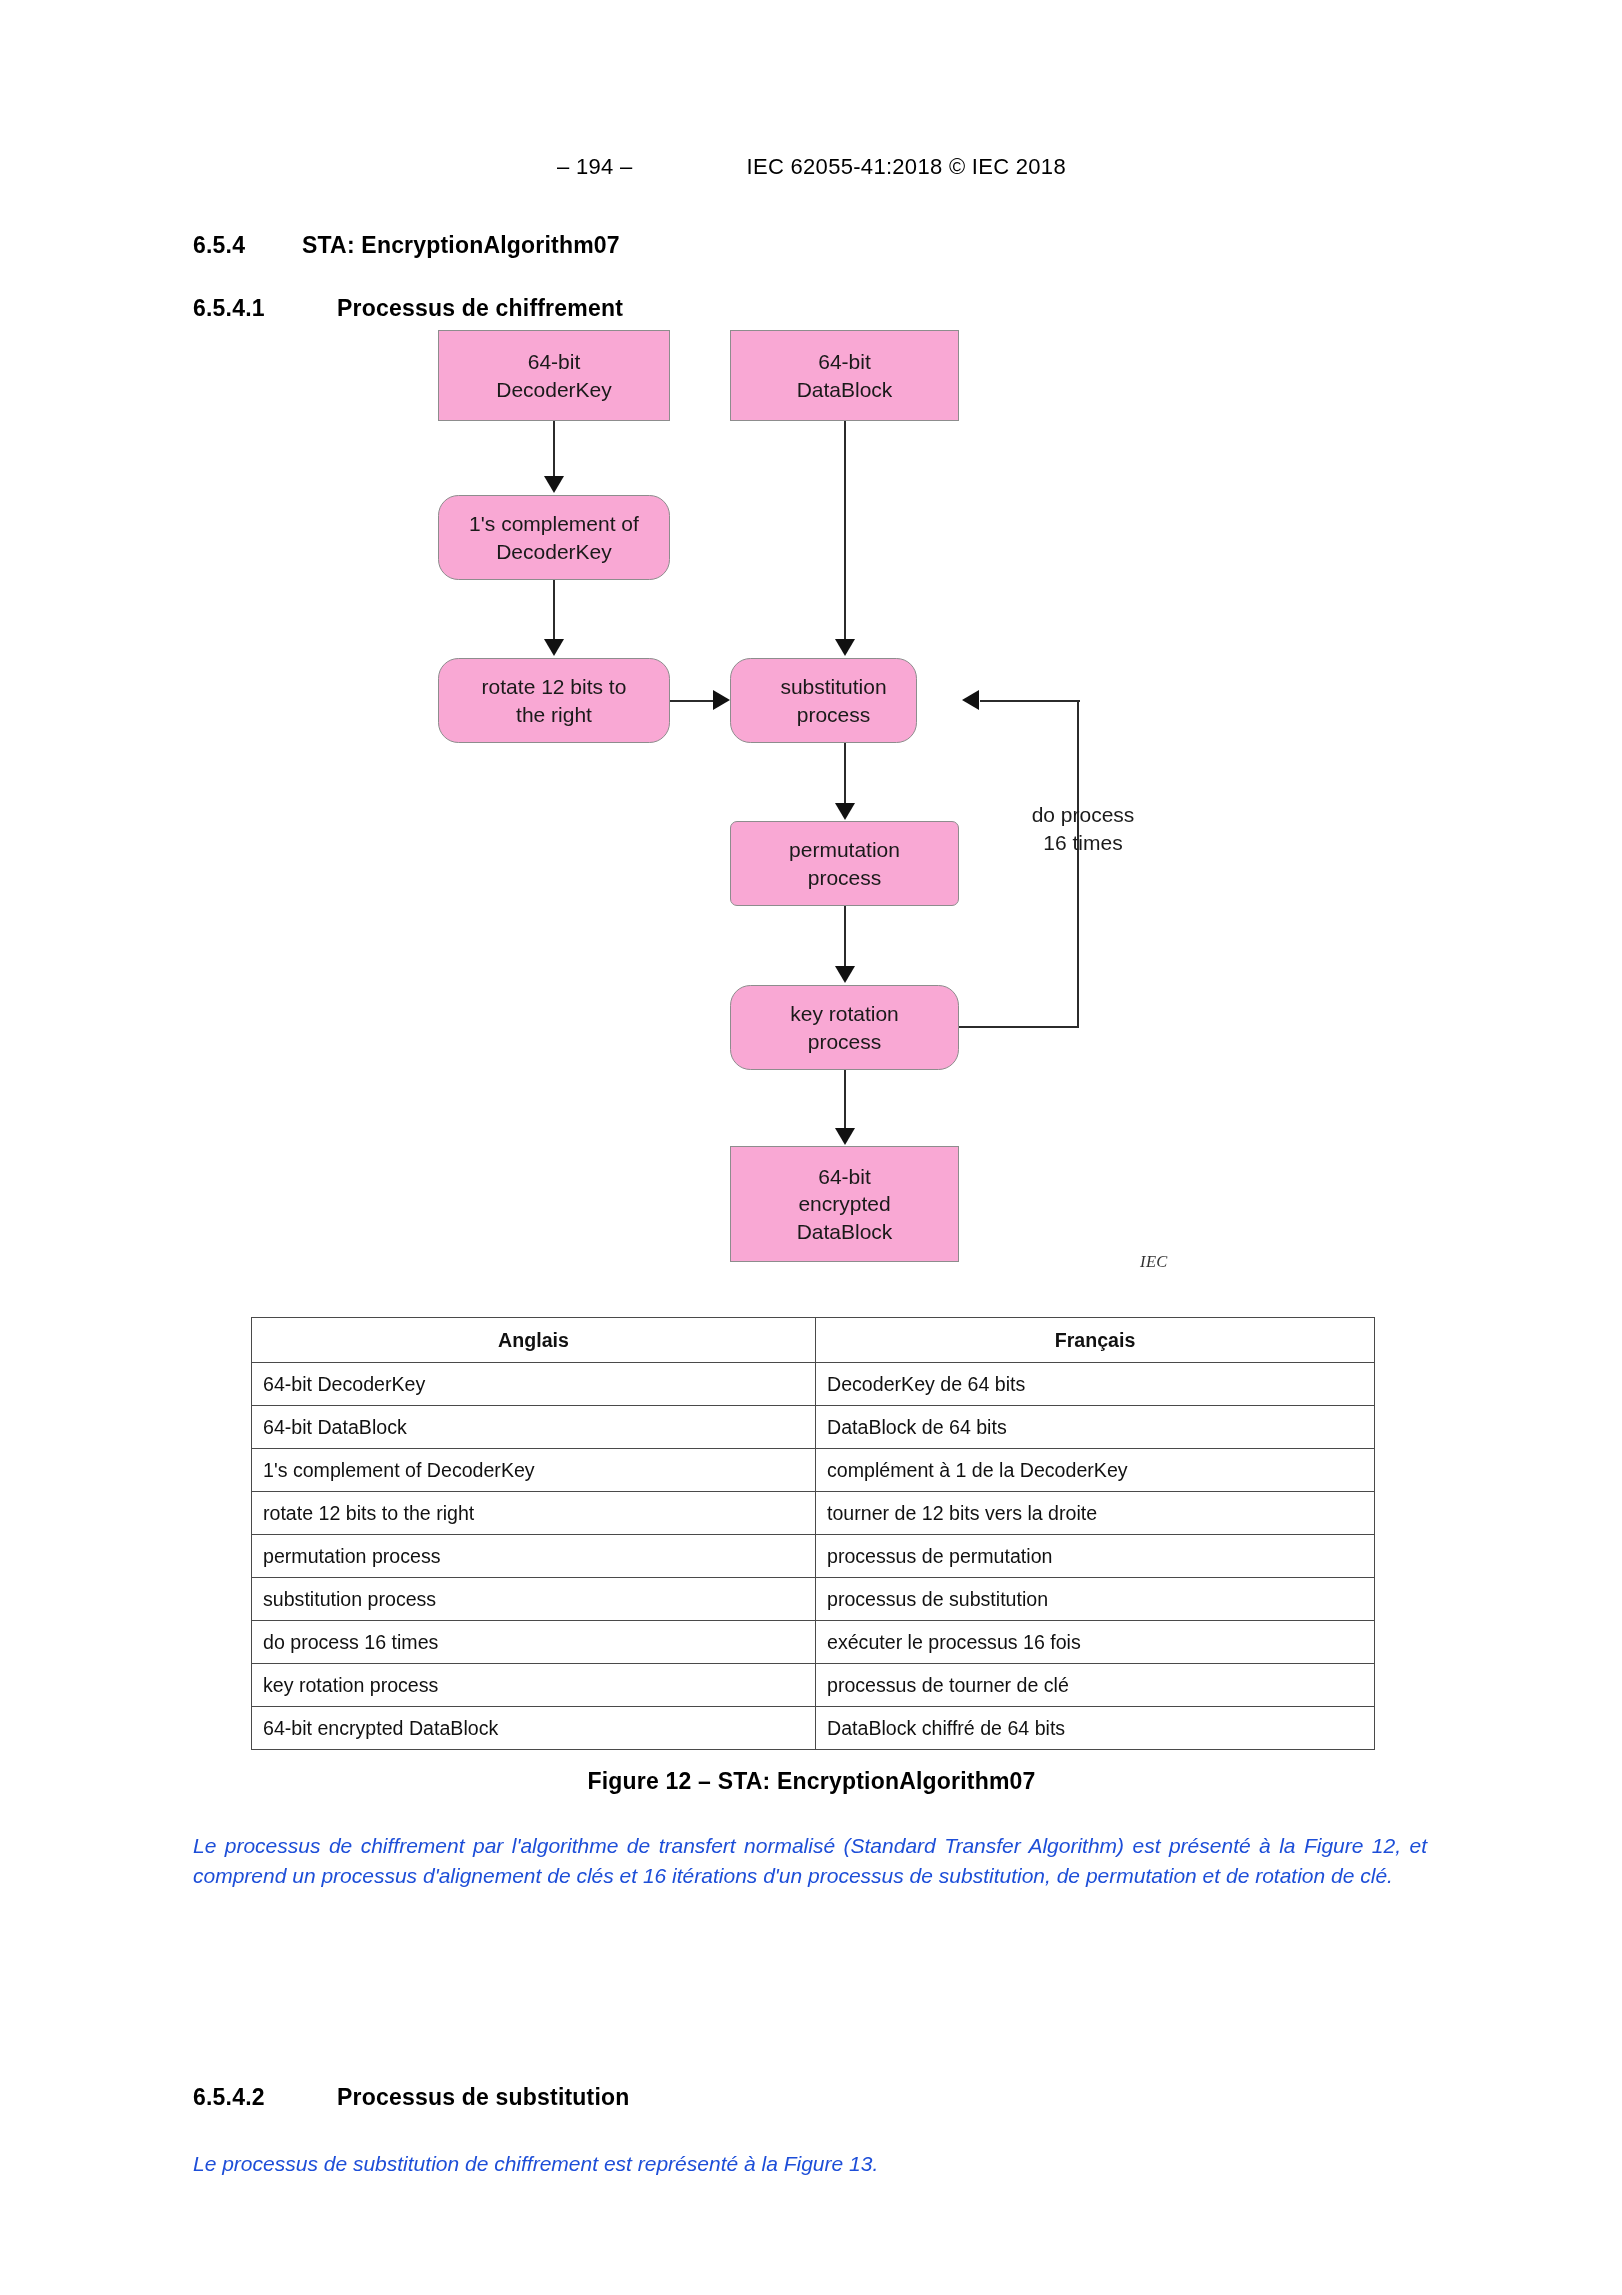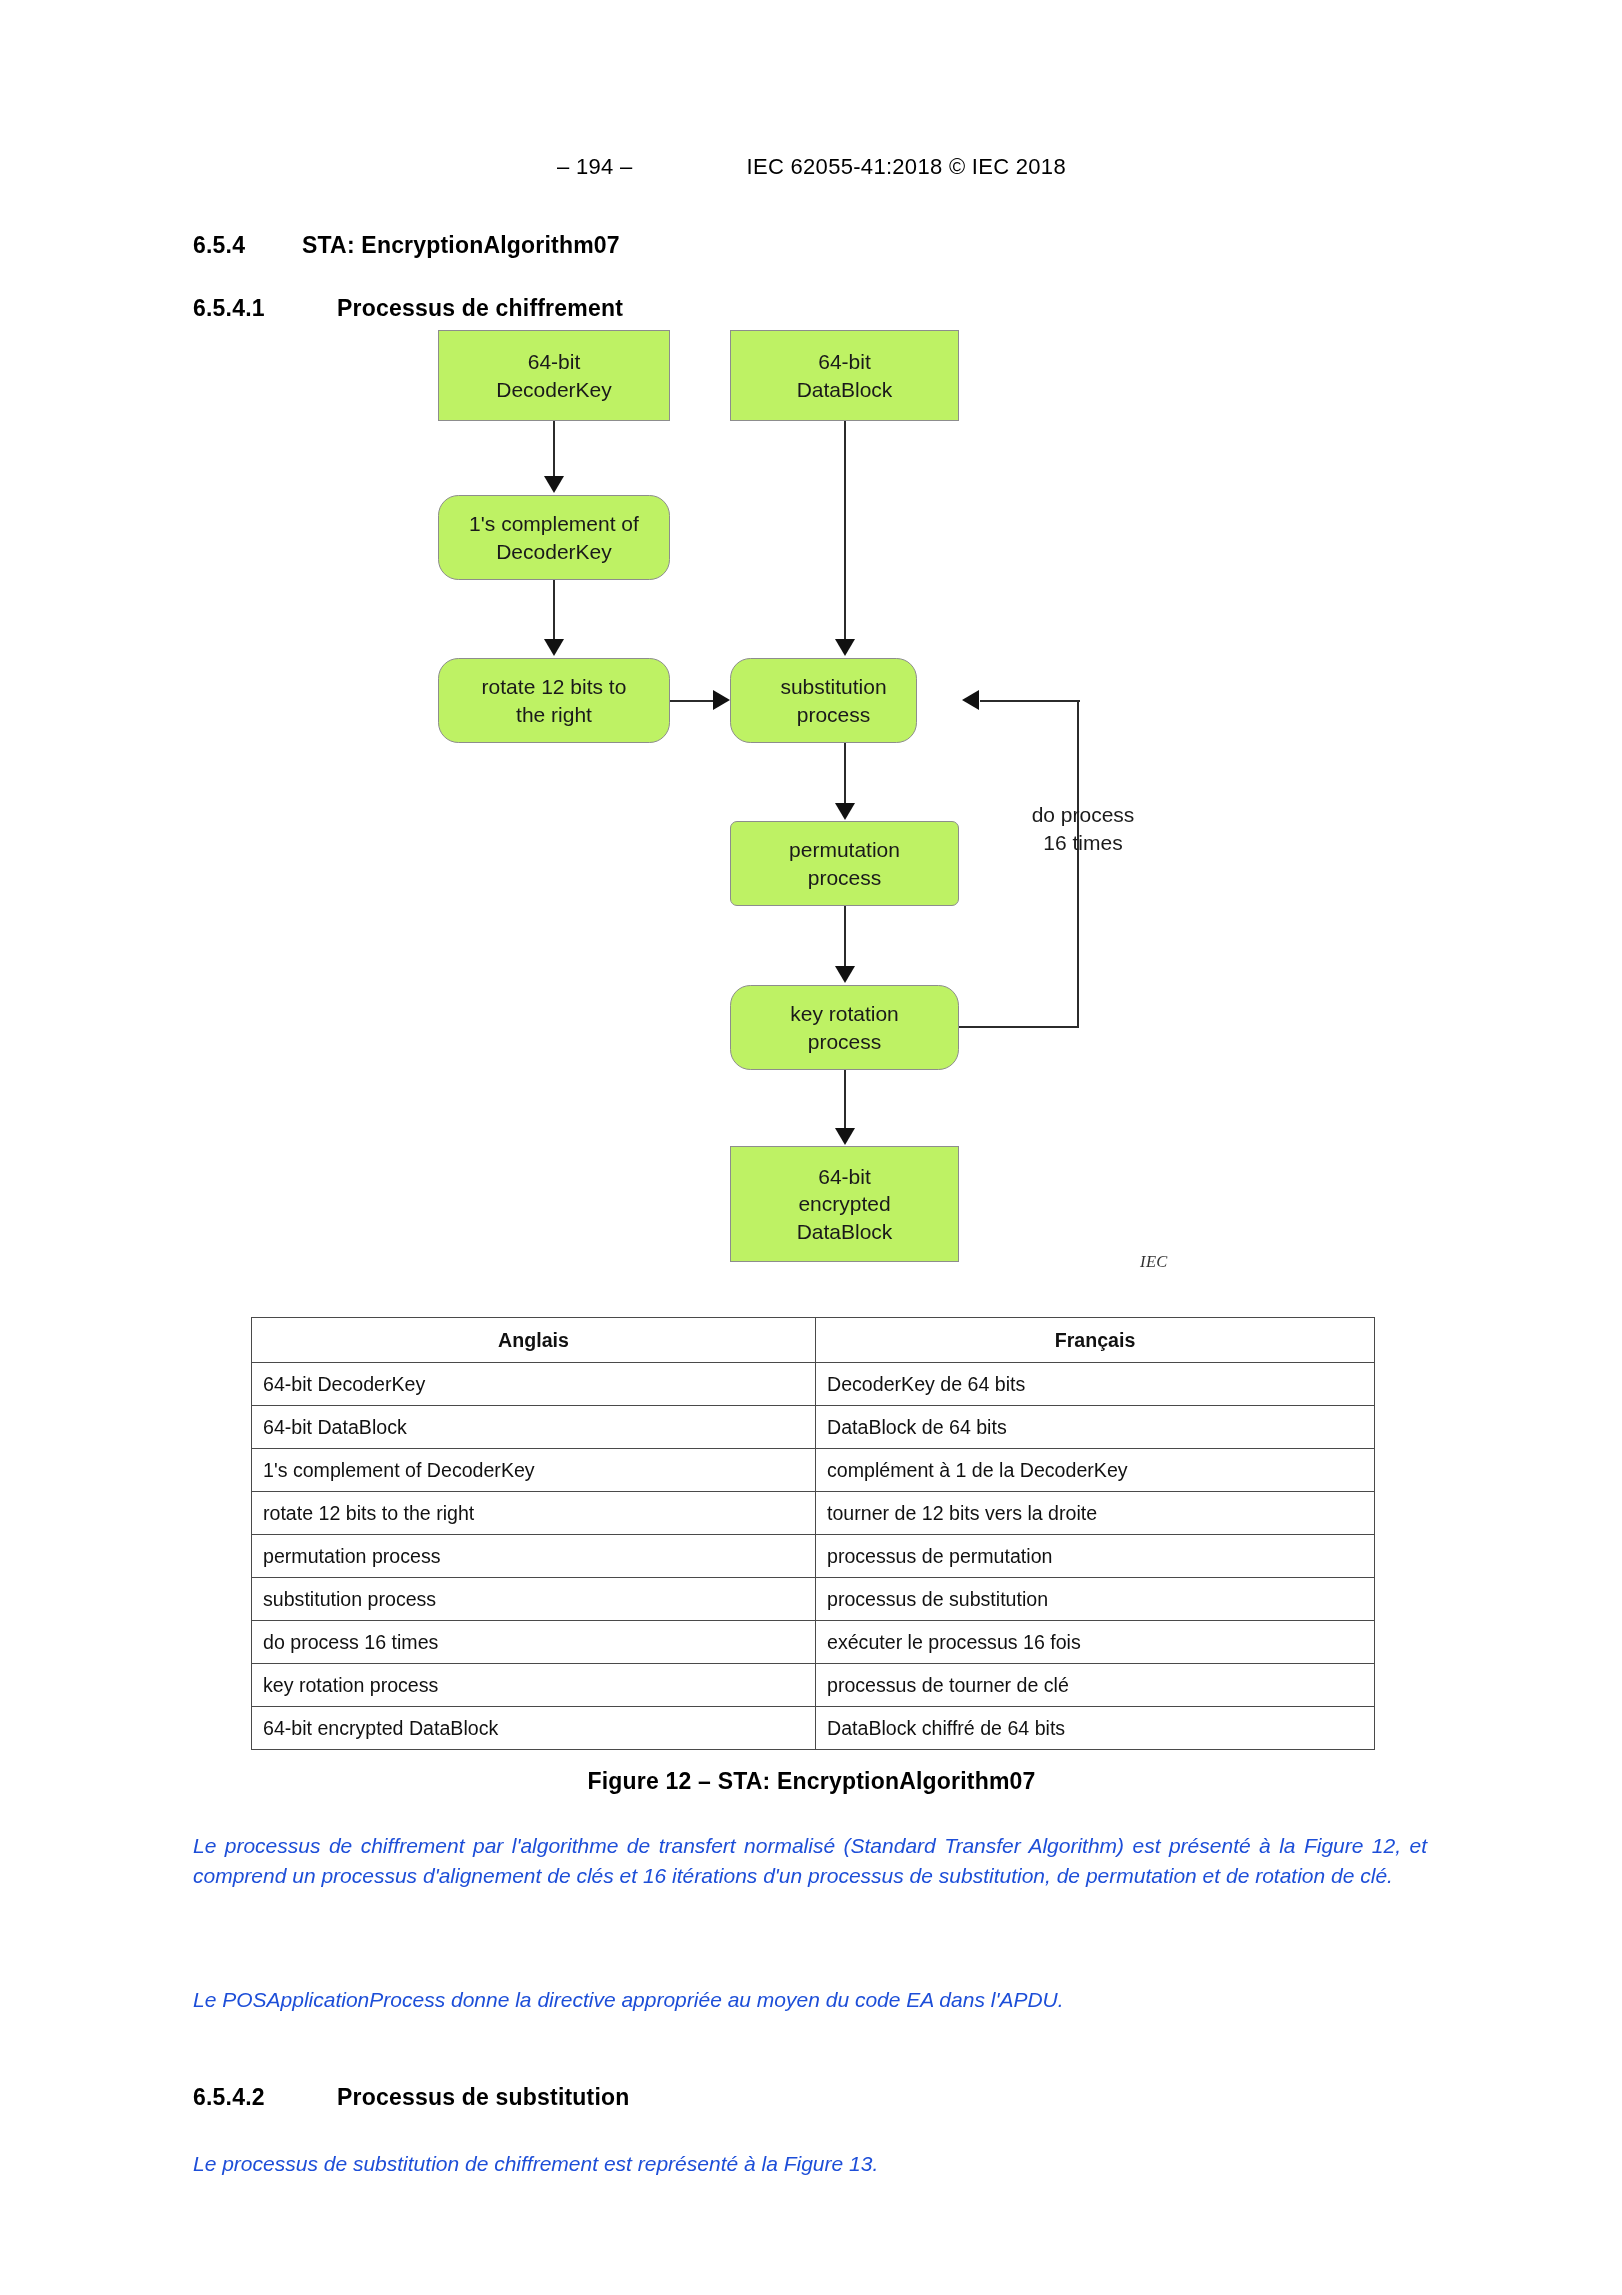--- a/index.html
+++ b/index.html
@@ -54,21 +54,21 @@
   .figure {
     position: absolute;
     left: 0;
     top: 330px;
     width: 1623px;
     height: 950px;
   }
   .node {
     position: absolute;
     box-sizing: border-box;
-    background: #bef264;
+    background: #f9a8d4;
     border: 1.6px solid #8d8d8d;
     display: flex;
     align-items: center;
     justify-content: center;
     text-align: center;
     font-size: 21px;
     line-height: 1.30;
     color: #1a1a1a;
   }
   .node.round { border-radius: 20.4px; }
@@ -334,21 +334,20 @@
       <tr>
         <td>64-bit encrypted DataBlock</td>
         <td>DataBlock chiffré de 64 bits</td>
       </tr>
     </tbody>
   </table>
 
   <div class="fig-caption">Figure 12 – STA: EncryptionAlgorithm07</div>
 
   <div class="para justify" id="p1">Le processus de chiffrement par l'algorithme de transfert normalisé (Standard Transfer Algorithm) est présenté à la Figure 12, et comprend un processus d'alignement de clés et 16 itérations d'un processus de substitution, de permutation et de rotation de clé.</div>
-  <div class="para" id="p2">Le POSApplicationProcess donne la directive appropriée au moyen du code EA dans l'APDU.</div>
 
   <div class="clause clause-6542">
     <span class="num">6.5.4.2</span><span>Processus de substitution</span>
   </div>
 
   <div class="para" id="p3">Le processus de substitution de chiffrement est représenté à la Figure 13.</div>
 
 </div>
 
 

